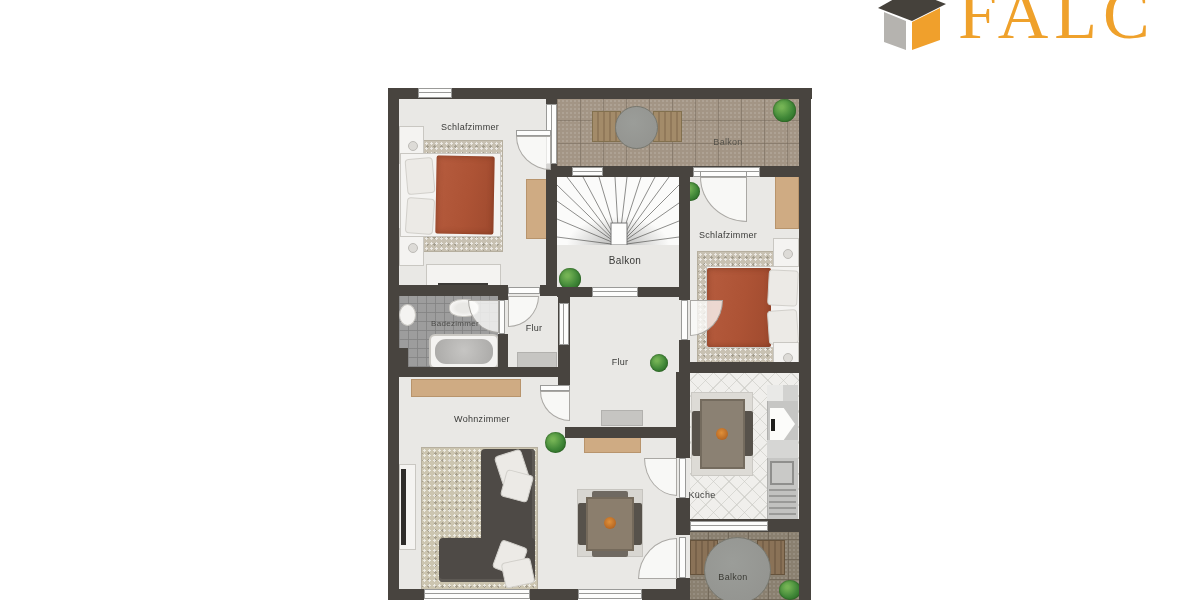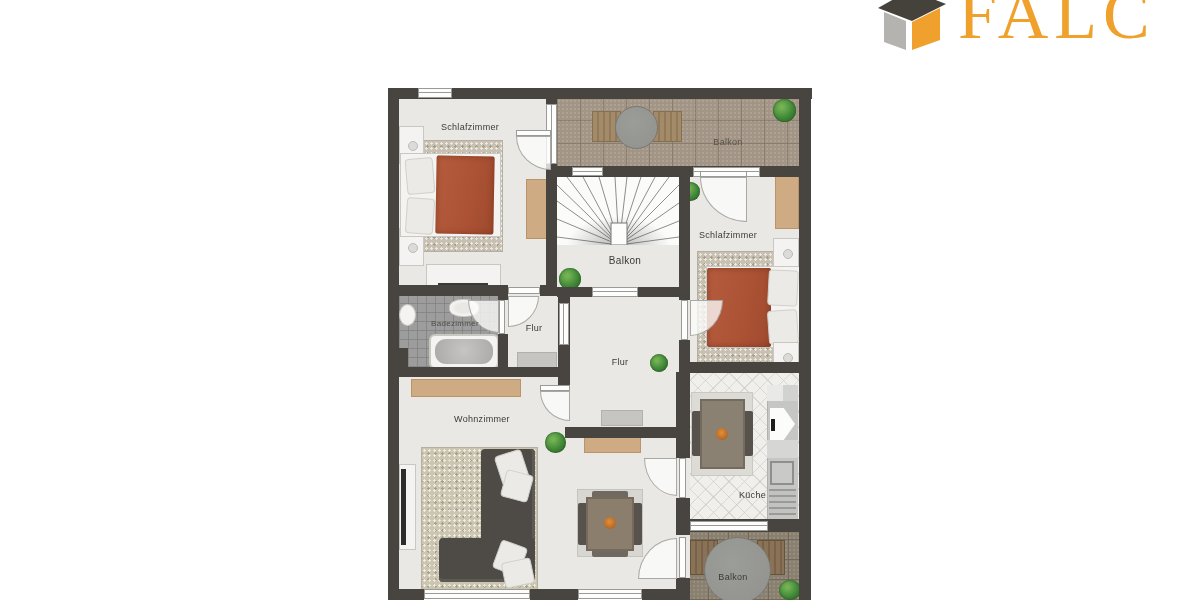--- a/index.html
+++ b/index.html
@@ -249,21 +249,21 @@
   <div class="arc" style="left:638px;top:538px;width:39px;height:41px;border-radius:100% 0 0 0;"></div>
 
   <span class="lbl" style="left:424px;top:122px;width:92px;">Schlafzimmer</span>
   <span class="lbl" style="left:700px;top:137px;width:56px;color:#55524a;">Balkon</span>
   <span class="lbl" style="left:682px;top:230px;width:92px;">Schlafzimmer</span>
   <span class="lbl" style="left:592px;top:255px;width:66px;font-size:10px;">Balkon</span>
   <span class="lbl" style="left:419px;top:319px;width:72px;font-size:8px;color:#4c4c4a;">Badezimmer</span>
   <span class="lbl" style="left:513px;top:323px;width:42px;">Flur</span>
   <span class="lbl" style="left:598px;top:357px;width:44px;">Flur</span>
   <span class="lbl" style="left:435px;top:414px;width:94px;">Wohnzimmer</span>
-  <span class="lbl" style="left:710px;top:490px;width:56px;text-align:right;">Küche</span>
+  <span class="lbl" style="left:674px;top:490px;width:56px;">Küche</span>
   <span class="lbl" style="left:705px;top:572px;width:56px;color:#3b3b35;">Balkon</span>
 
   <svg class="abs" style="left:878px;top:-16px;" width="70" height="66" viewBox="0 0 70 66">
     <polygon points="0,24 32,6 68,20 34,37" fill="#45413b"></polygon>
     <polygon points="6,28 28,37 28,66 6,58" fill="#b5b3af"></polygon>
     <polygon points="34,38 62,24 62,56 34,66" fill="#f0a02c"></polygon>
   </svg>
   <div class="logo-falc" style="left:958px;top:-20px;">FALC</div>
 
 </div>

